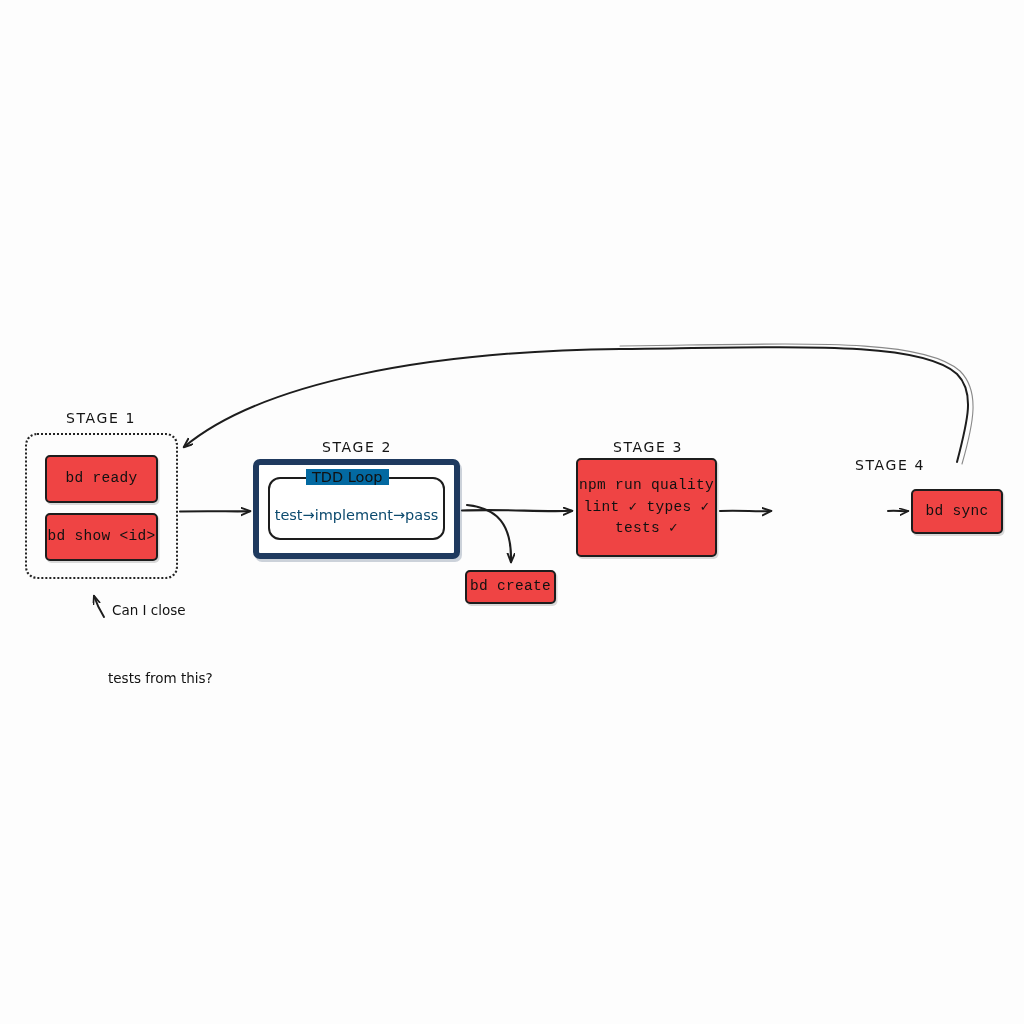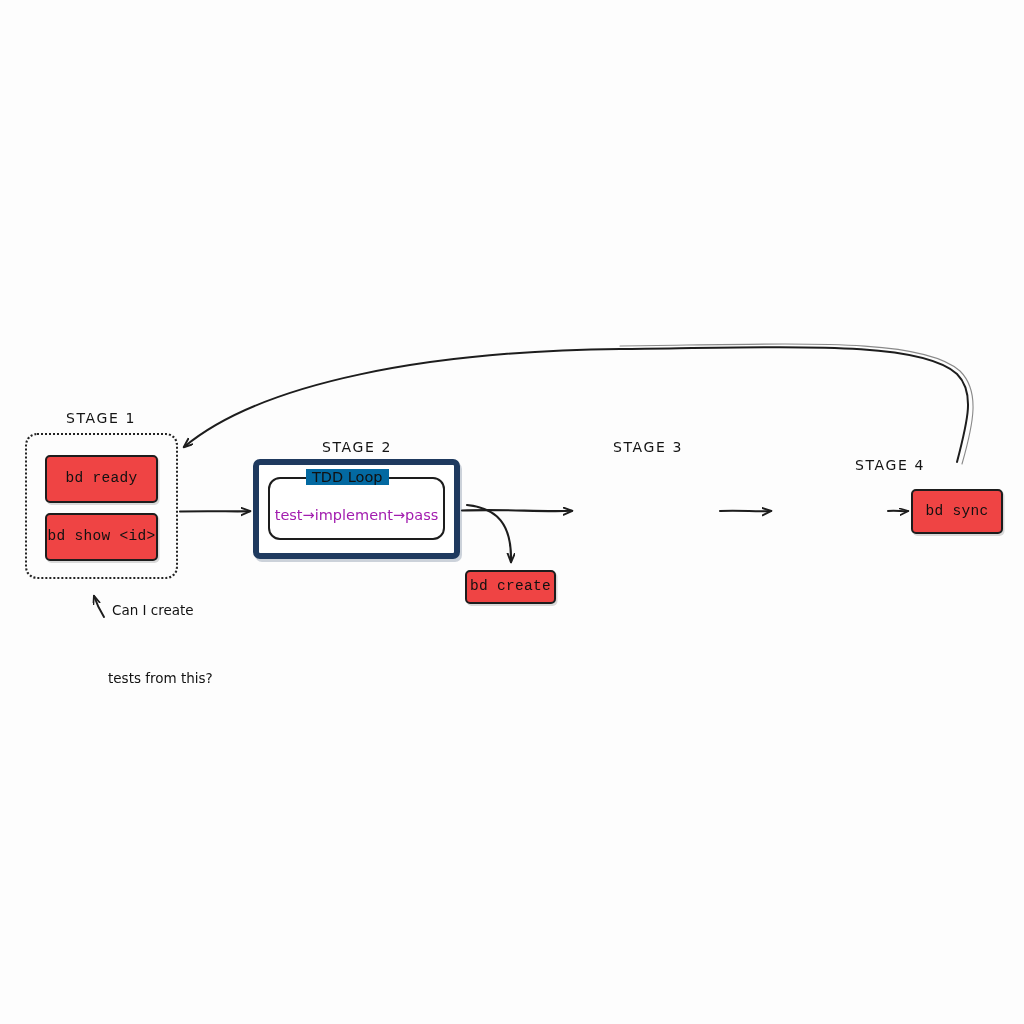--- a/index.html
+++ b/index.html
@@ -92,21 +92,21 @@
     position: absolute;
     left: 306px; top: 469px;
     background: #0369a1;
     padding: 0 6px;
     font-size: 14.5px;
     color: #111;
     white-space: nowrap;
   }
   #tdd-seq {
     font-size: 14.5px;
-    color: #a21caf;
+    color: #0c4a6e;
     white-space: nowrap;
     margin-top: 12px;
   }
   .multiline {
     font-size: 14.5px;
     line-height: 1.5;
     color: #111;
     text-align: center;
   }
   .ann-text {
@@ -170,38 +170,43 @@
   <div id="stage1-group"></div>
 
   <div class="node" style="left:45px; top:455px; width:113px; height:48px;">
     <span class="node-label">bd ready</span>
   </div>
 
   <div class="node" style="left:45px; top:513px; width:113px; height:48px;">
     <span class="node-label">bd show &lt;id&gt;</span>
   </div>
 
-  <div class="ann-text" style="left:112px; top:601px;">Can I create</div>
+  <div class="ann-text" style="left:112px; top:601px;">Can I close</div>
   <div class="ann-text" style="left:108px; top:621px;margin-top:48px;">tests from this?</div>
 
   <div class="stage-label" style="left:322px; top:439px;">STAGE 2</div>
 
   <div id="stage2-frame"></div>
 
   <div id="tdd-box">
     <span id="tdd-seq">test→implement→pass</span>
   </div>
   <div id="tdd-legend">TDD Loop</div>
 
   <div class="node" style="left:465px; top:570px; width:91px; height:34px;">
     <span class="node-label">bd create</span>
   </div>
 
   <div class="stage-label" style="left:613px; top:439px;">STAGE 3</div>
 
+  <div class="node" style="left:576px; top:458px; width:141px; height:99px; flex-direction:column;">
+    <div class="multiline">npm run quality</div>
+    <div class="multiline">lint ✓  types ✓</div>
+    <div class="multiline">tests ✓</div>
+  </div>
 
   <div class="stage-label" style="left:855px; top:457px;">STAGE 4</div>
 
 
   <div class="node" style="left:911px; top:489px; width:92px; height:45px;">
     <span class="node-label">bd sync</span>
   </div>
 
 </div>
 

